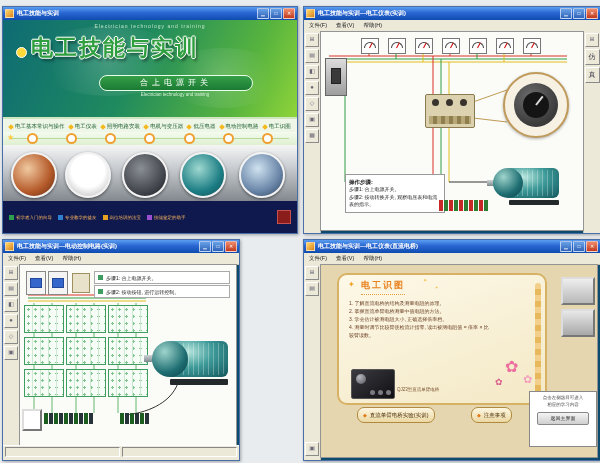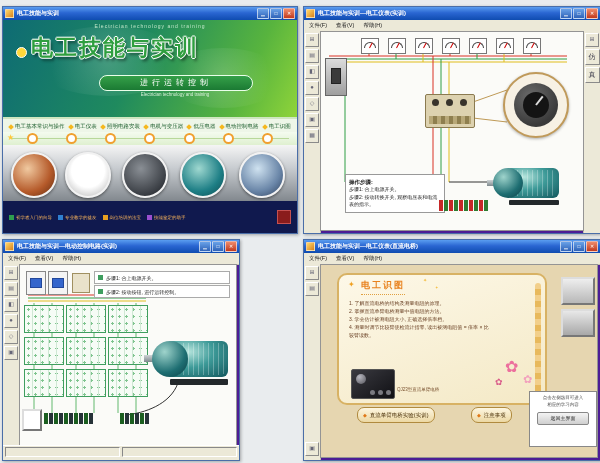--- a/index.html
+++ b/index.html
@@ -1,18 +1,18 @@
 <!DOCTYPE html>
 <html><head>
 <meta charset="utf-8">
 <style>
   html,body{margin:0;padding:0;}
   .board{position:relative;width:600px;height:463px;background:#e9ecee;overflow:hidden;
          font-family:"Liberation Sans","DejaVu Sans",sans-serif;}
-  .win{position:absolute;background:#4c1d95;border:1px solid #4a6ea8;box-shadow:1px 1px 3px rgba(0,0,0,.3);}
+  .win{position:absolute;background:#0c4a6e;border:1px solid #4a6ea8;box-shadow:1px 1px 3px rgba(0,0,0,.3);}
   
   .tb{position:absolute;left:0;top:0;right:0;height:13px;display:flex;align-items:center;gap:3px;padding:0 2px;
       background:linear-gradient(180deg,#5a9df0 0%,#2a66d2 45%,#0f4cb0 100%);}
   .ticon{width:7px;height:7px;flex:none;background:linear-gradient(135deg,#ffd86a,#d8821e);border:1px solid rgba(255,255,255,.5);}
   .ttl{flex:1;color:#fff;font-size:6px;font-weight:bold;white-space:nowrap;overflow:hidden;text-overflow:ellipsis;}
   .wbtns{display:flex;gap:1px;}
   .wbtn{width:10px;height:9px;font-size:5px;line-height:8px;text-align:center;color:#fff;border:1px solid rgba(255,255,255,.6);
         border-radius:1px;background:linear-gradient(180deg,#6aa2e8,#2f63b8);}
   .wbtn.close{background:linear-gradient(180deg,#ef8a6a,#c13a1e);}
   
@@ -136,21 +136,21 @@
         <span class="wbtn">□</span>
         <span class="wbtn close">✕</span>
       </span>
     </div>
     <div class="splash">
       <span class="blob" style="left:30px;top:6px;width:150px;height:70px"></span>
       <span class="blob" style="left:160px;top:28px;width:120px;height:60px"></span>
       <div class="entop">Electrician technology and training</div>
       <span class="bigdot"></span>
       <div class="bigtitle">电工技能与实训</div>
-      <div class="ribbon">进行运转控制</div>
+      <div class="ribbon">合上电源开关</div>
       <div class="ensub">Electrician technology and training</div>
     </div>
     <div class="menurow">
       <span class="mi">
           <i></i>
           <span>电工基本常识与操作</span>
         </span>
       <span class="mi">
           <i></i>
           <span>电工仪表</span>

